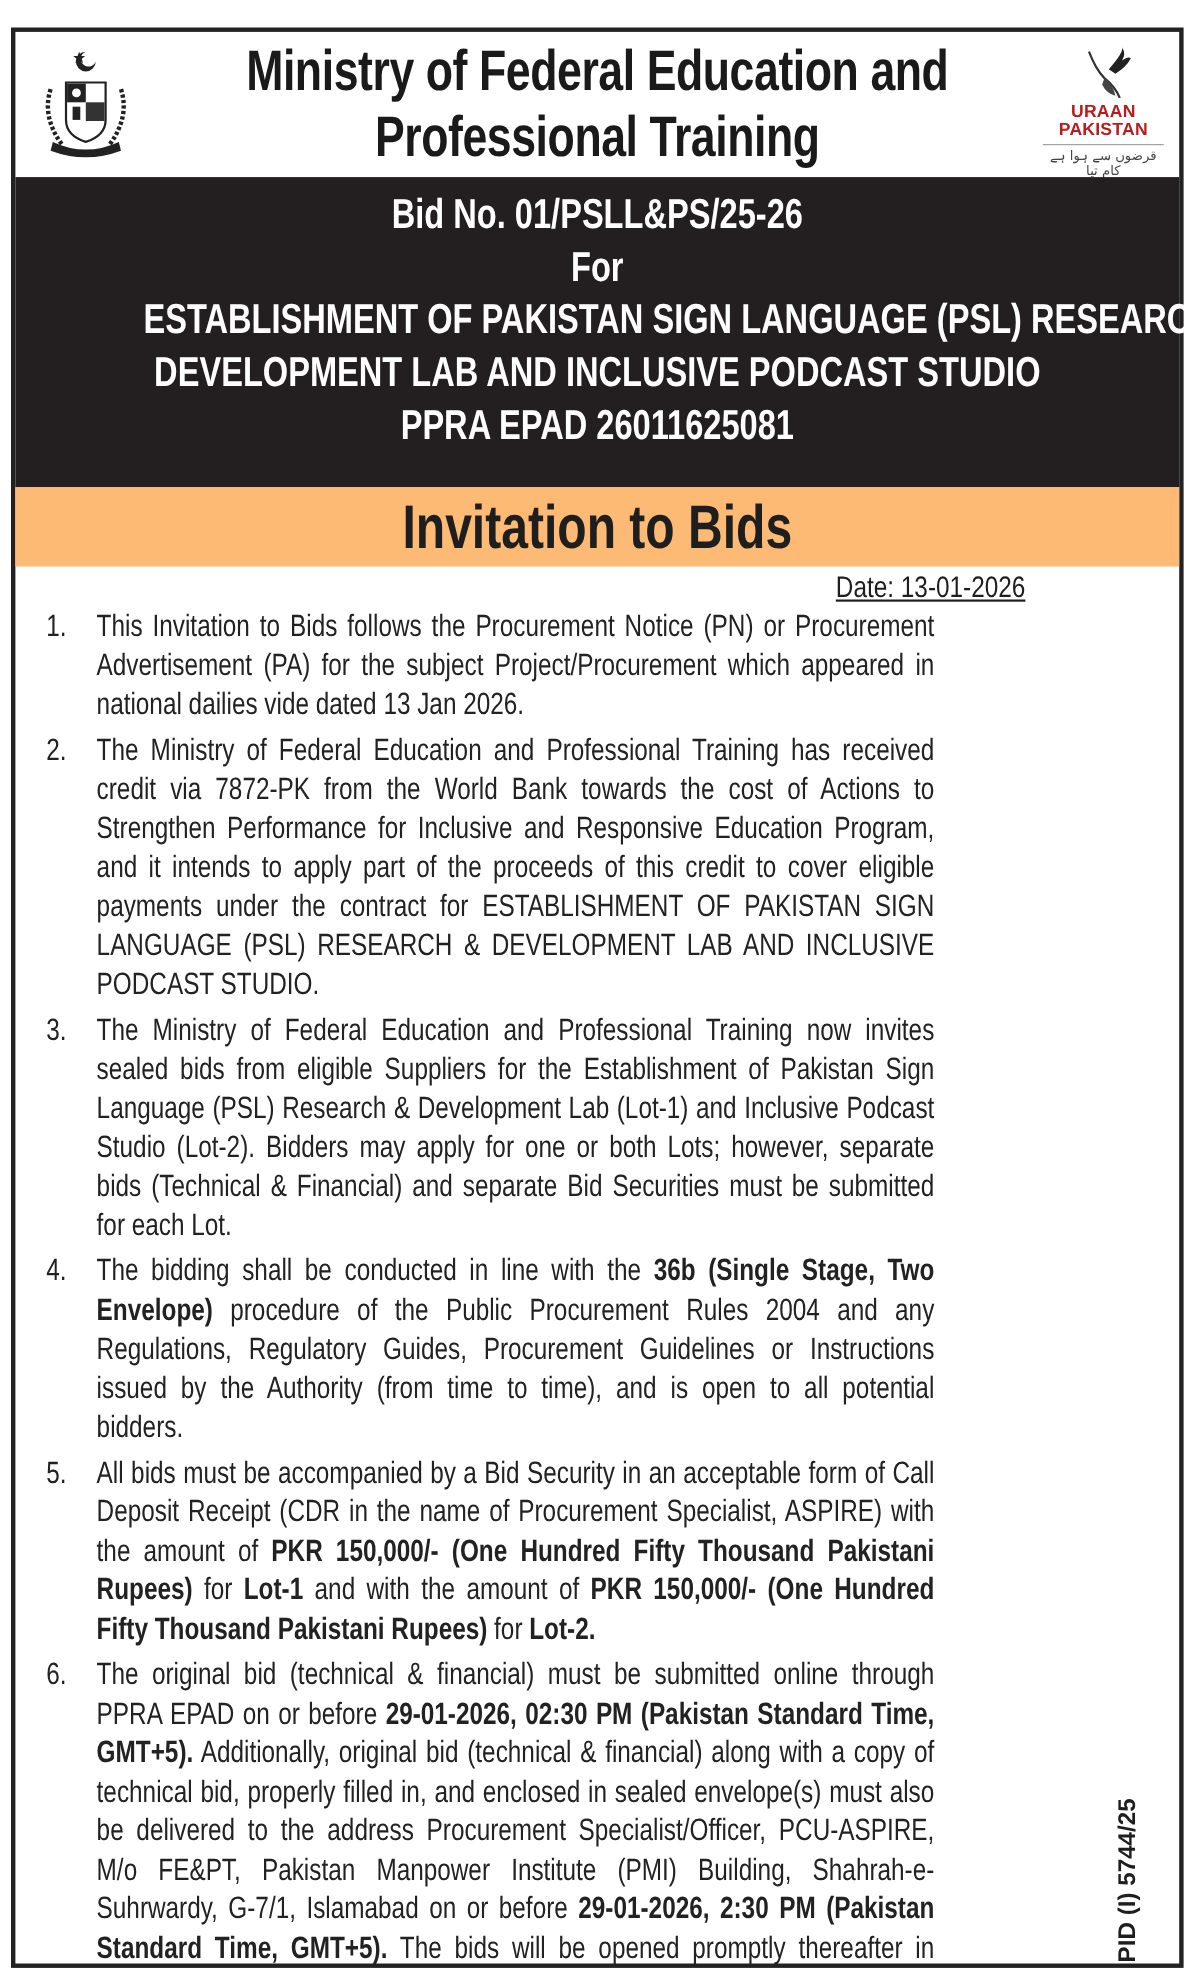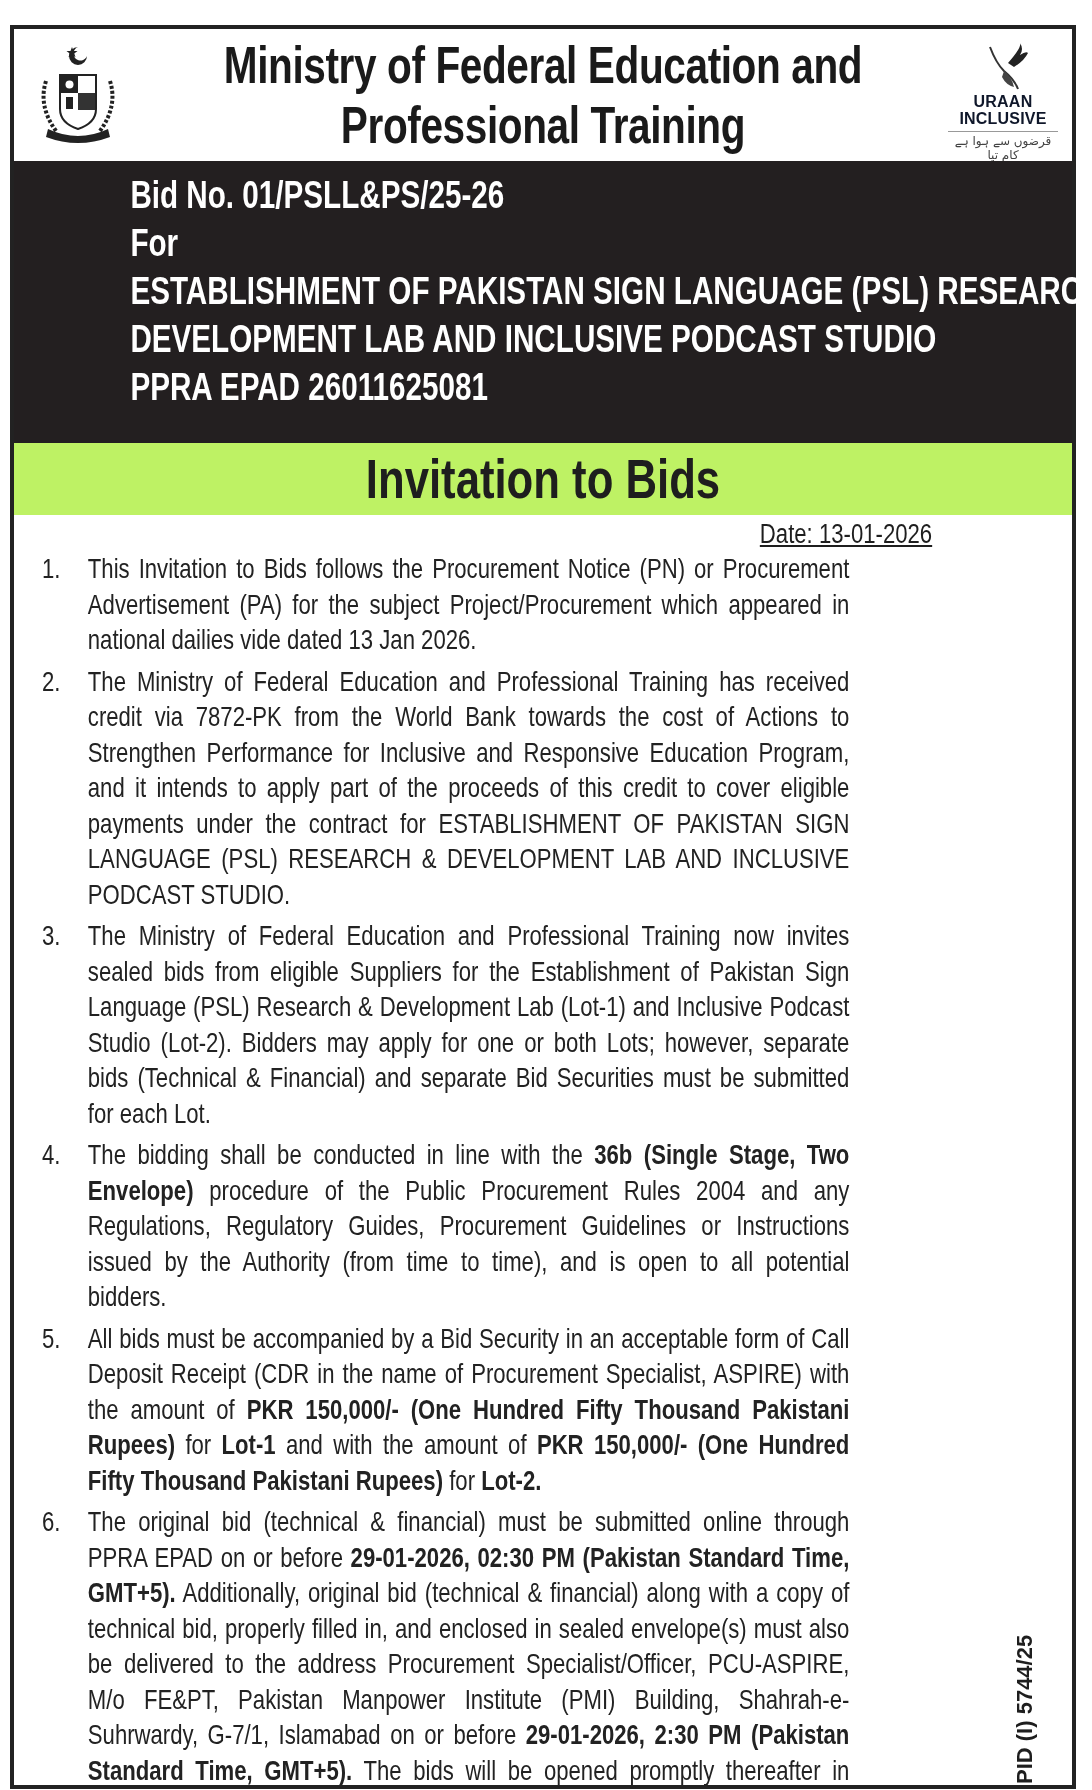--- a/index.html
+++ b/index.html
@@ -1,27 +1,27 @@
 <!DOCTYPE html>
 <html><head>
 <meta charset="utf-8">
 <style>
   html, body { margin: 0; padding: 0; background: #ffffff; }
   body { width: 1092px; height: 1790px; position: relative; overflow: hidden; font-family: "Liberation Sans", sans-serif; color: #1e1e1e; }
   .frame { position: absolute; left: 10px; top: 8px; width: 1066px; height: 1764px; border: 4px solid #222; box-sizing: border-box; background: #fff; margin-top: 17px; }
   .header { position: absolute; left: 0; top: 0; width: 100%; height: 132px; }
   .emblem { position: absolute; left: 14px; top: 12px; width: 100px; height: 110px; }
   .uraan { position: absolute; right: 14px; top: 12px; width: 110px; height: 110px; text-align: center; }
-  .uraan .u-text { font-family: "Liberation Sans", sans-serif; font-weight: bold; font-size: 16px; line-height: 17px; color: #0f172a; letter-spacing: 0.2px; }
+  .uraan .u-text { font-family: "Liberation Sans", sans-serif; font-weight: bold; font-size: 16px; line-height: 17px; color: #b91c1c; letter-spacing: 0.2px; }
   .uraan .u-sub { font-size: 12px; color: #444; margin-top: 4px; border-top: 1px solid #999; padding-top: 2px; font-family: "DejaVu Sans", sans-serif; }
   .title { position: absolute; left: 0; right: 0; top: 6px; text-align: center; font-family: "Liberation Sans", sans-serif; font-weight: bold; font-size: 52px; line-height: 60px; color: #1a1a1a; transform: scaleX(0.78); transform-origin: center top; letter-spacing: -0.5px; }
-  .dark-band { position: absolute; left: 0; top: 132px; width: 100%; height: 282px; background: #231f20; color: #fff; }
+  .dark-band { position: absolute; left: 0; top: 132px; width: 100%; height: 282px; background: #231f20; color: #fff; text-align: center; }
   .dark-band .line { font-weight: bold; font-size: 38px; line-height: 48px; transform: scaleX(0.78); transform-origin: center; white-space: nowrap; }
   .dark-band .l1 { margin-top: 10px; }
-  .gray-band { position: absolute; left: 0; top: 414px; width: 100%; height: 72px; background: #bef264; text-align: center; }
+  .gray-band { position: absolute; left: 0; top: 414px; width: 100%; height: 72px; background: #fdba74; text-align: center; }
   .gray-band .itb { font-weight: bold; font-size: 56px; line-height: 72px; color: #1e1e1e; transform: scaleX(0.78); transform-origin: center; }
   .date { position: absolute; right: 140px; top: 490px; font-size: 27px; text-decoration: underline; transform: scaleX(0.82); transform-origin: right; white-space: nowrap; }
   .body-text { position: absolute; left: 28px; top: 522px; width: 1022px; }
   .para { display: flex; font-size: 28px; line-height: 35.5px; color: #222; }
   .para .num { width: 46px; flex: none; }
   .para .txt { flex: 1; text-align: justify; }
   .squeeze { display: block; transform: scaleX(0.79); transform-origin: left top; width: 126.6%; }
   .para .txt b { font-weight: bold; } 
   .addr-box { position: absolute; left: 84px; top: 1621px; width: 910px; height: 143px; background: #231f20; color: #fff; text-align: center; }
   .addr-box .a-line { font-weight: bold; font-size: 30px; line-height: 36px; transform: scaleX(0.79); transform-origin: center; white-space: nowrap; }
@@ -54,21 +54,21 @@
       <div>Professional Training</div>
     </div>
 
     <div class="uraan">
       <svg width="110" height="52" viewBox="0 0 110 52">
         <path d="M42 6 q6 16 14 24 q10 8 14 18" fill="none" stroke="#333" stroke-width="2"></path>
         <path d="M60 22 q14 -16 12 -20 q4 6 0 12 q6 -4 8 -2 q-4 8 -14 14z" fill="#222"></path>
         <path d="M56 30 q8 6 10 16 q-8 -2 -12 -10z" fill="#444"></path>
       </svg>
       <div class="u-text">URAAN</div>
-      <div class="u-text">INCLUSIVE</div>
+      <div class="u-text">PAKISTAN</div>
       <div class="u-sub">قرضوں سے ہوا ہے کام تیا</div>
     </div>
   </div>
 
   <div class="dark-band">
     <div class="line l1">Bid No. 01/PSLL&amp;PS/25-26</div>
     <div class="line">For</div>
     <div class="line">ESTABLISHMENT OF PAKISTAN SIGN LANGUAGE (PSL) RESEARCH &amp;</div>
     <div class="line">DEVELOPMENT LAB AND INCLUSIVE PODCAST STUDIO</div>
     <div class="line">PPRA EPAD 26011625081</div>

